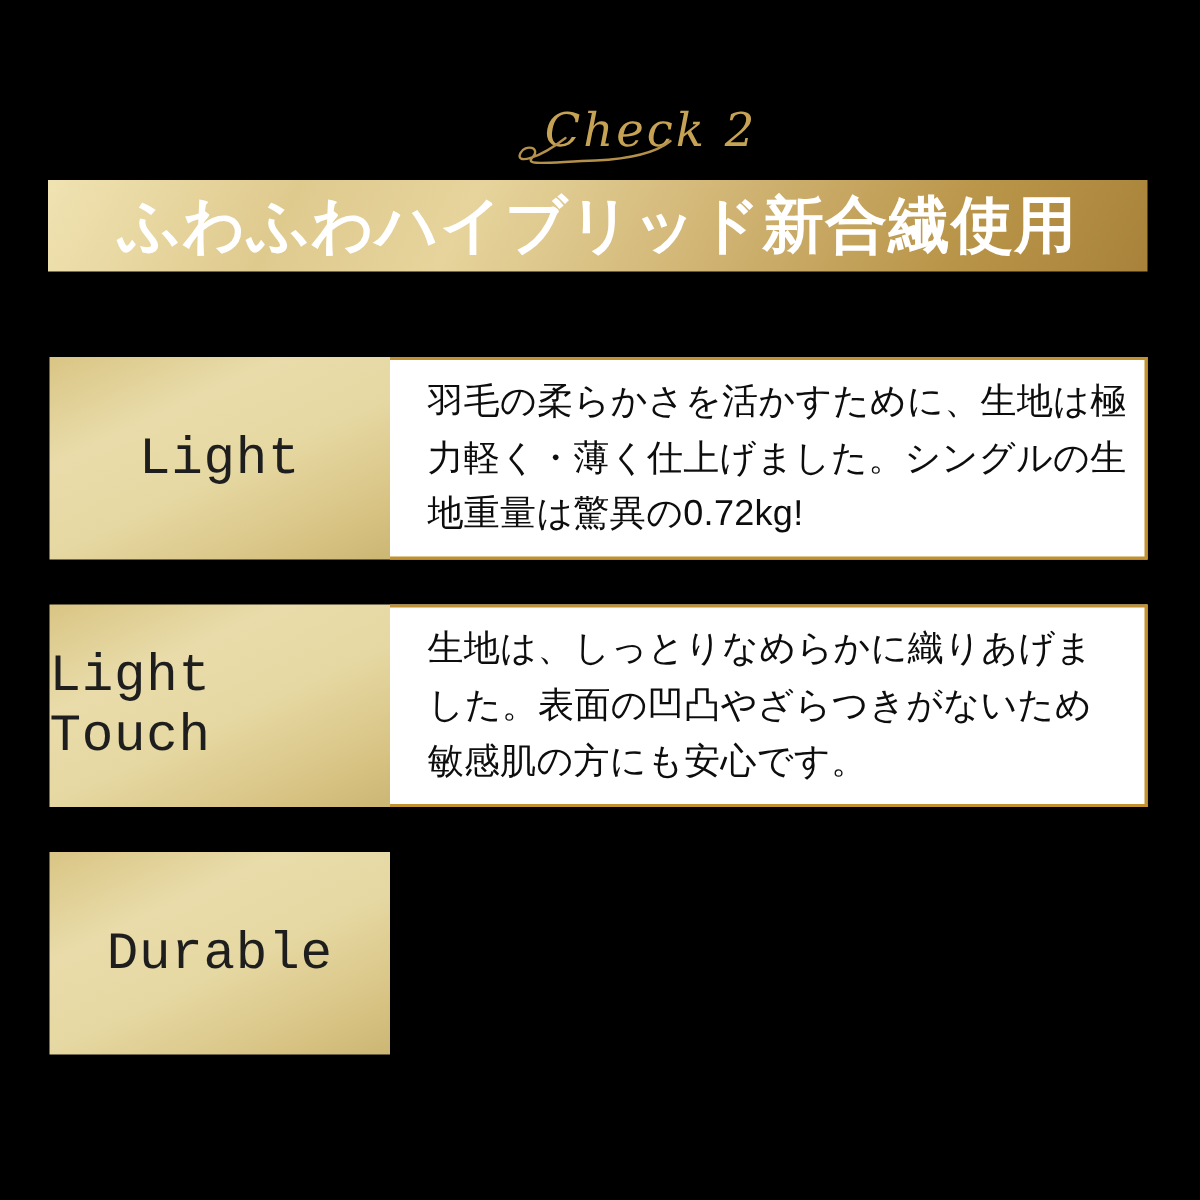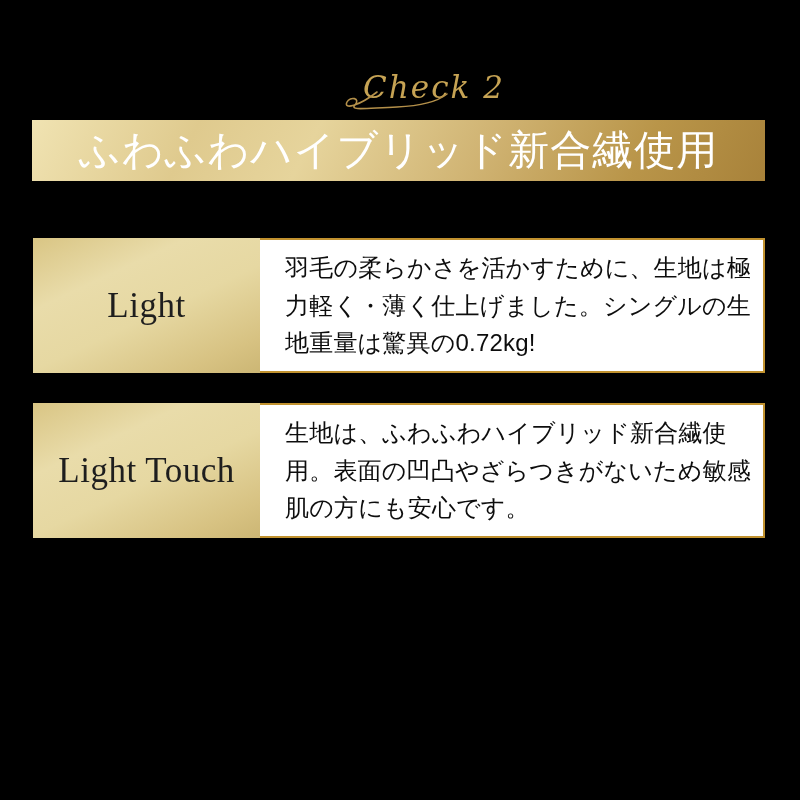--- a/index.html
+++ b/index.html
@@ -44,21 +44,21 @@
       #f0e3b2 0%, #dfca8e 22%, #e6d49c 38%,
       #cfb271 62%, #b99549 82%, #a8823a 100%);
     display: flex;
     align-items: center;
     justify-content: center;
   }
   .banner-title {
     color: #ffffff;
     font-family: "Liberation Serif", "DejaVu Serif", serif;
     font-size: 41px;
-    font-weight: 400;
+    font-weight: 700;
     letter-spacing: 1px;
     white-space: nowrap;
   }
   
   .feature-row {
     position: absolute;
     left: 33px;
     width: 732px;
     height: 135px;
     display: flex;
@@ -68,21 +68,21 @@
   .row-2 { top: 403px; }
   .row-3 { top: 568px; }
   .feature-label {
     flex: 0 0 227px;
     background: linear-gradient(155deg,
       #d9c584 0%, #e9dcaa 30%, #e6d8a2 55%,
       #d7c282 85%, #ccb674 100%);
     display: flex;
     align-items: center;
     justify-content: center;
-    font-family: Liberation Serif, serif;
+    font-family: Liberation Mono, monospace;
     font-size: 35px;
     color: #1e1e1e;
     letter-spacing: 0.5px;
   }
   .feature-desc {
     flex: 1;
     background: #ffffff;
     border: 2px solid #c1922f;
     border-left: none;
     box-sizing: border-box;
@@ -113,19 +113,20 @@
     <span class="banner-title">ふわふわハイブリッド新合繊使用</span>
   </div>
 
   <div class="feature-row row-1">
     <div class="feature-label">Light</div>
     <div class="feature-desc">羽毛の柔らかさを活かすために、生地は極力軽く・薄く仕上げました。シングルの生地重量は驚異の0.72kg!</div>
   </div>
 
   <div class="feature-row row-2">
     <div class="feature-label">Light Touch</div>
-    <div class="feature-desc">生地は、ふわふわハイブリッド新合繊使用。表面の凹凸やざらつきがないため敏感肌の方にも安心です。</div>
+    <div class="feature-desc">生地は、しっとりなめらかに織りあげました。表面の凹凸やざらつきがないため敏感肌の方にも安心です。</div>
   </div>
 
   <div class="feature-row row-3">
+    <div class="feature-label">Durable</div>
   </div>
 
 </div>
 
 </body></html>

